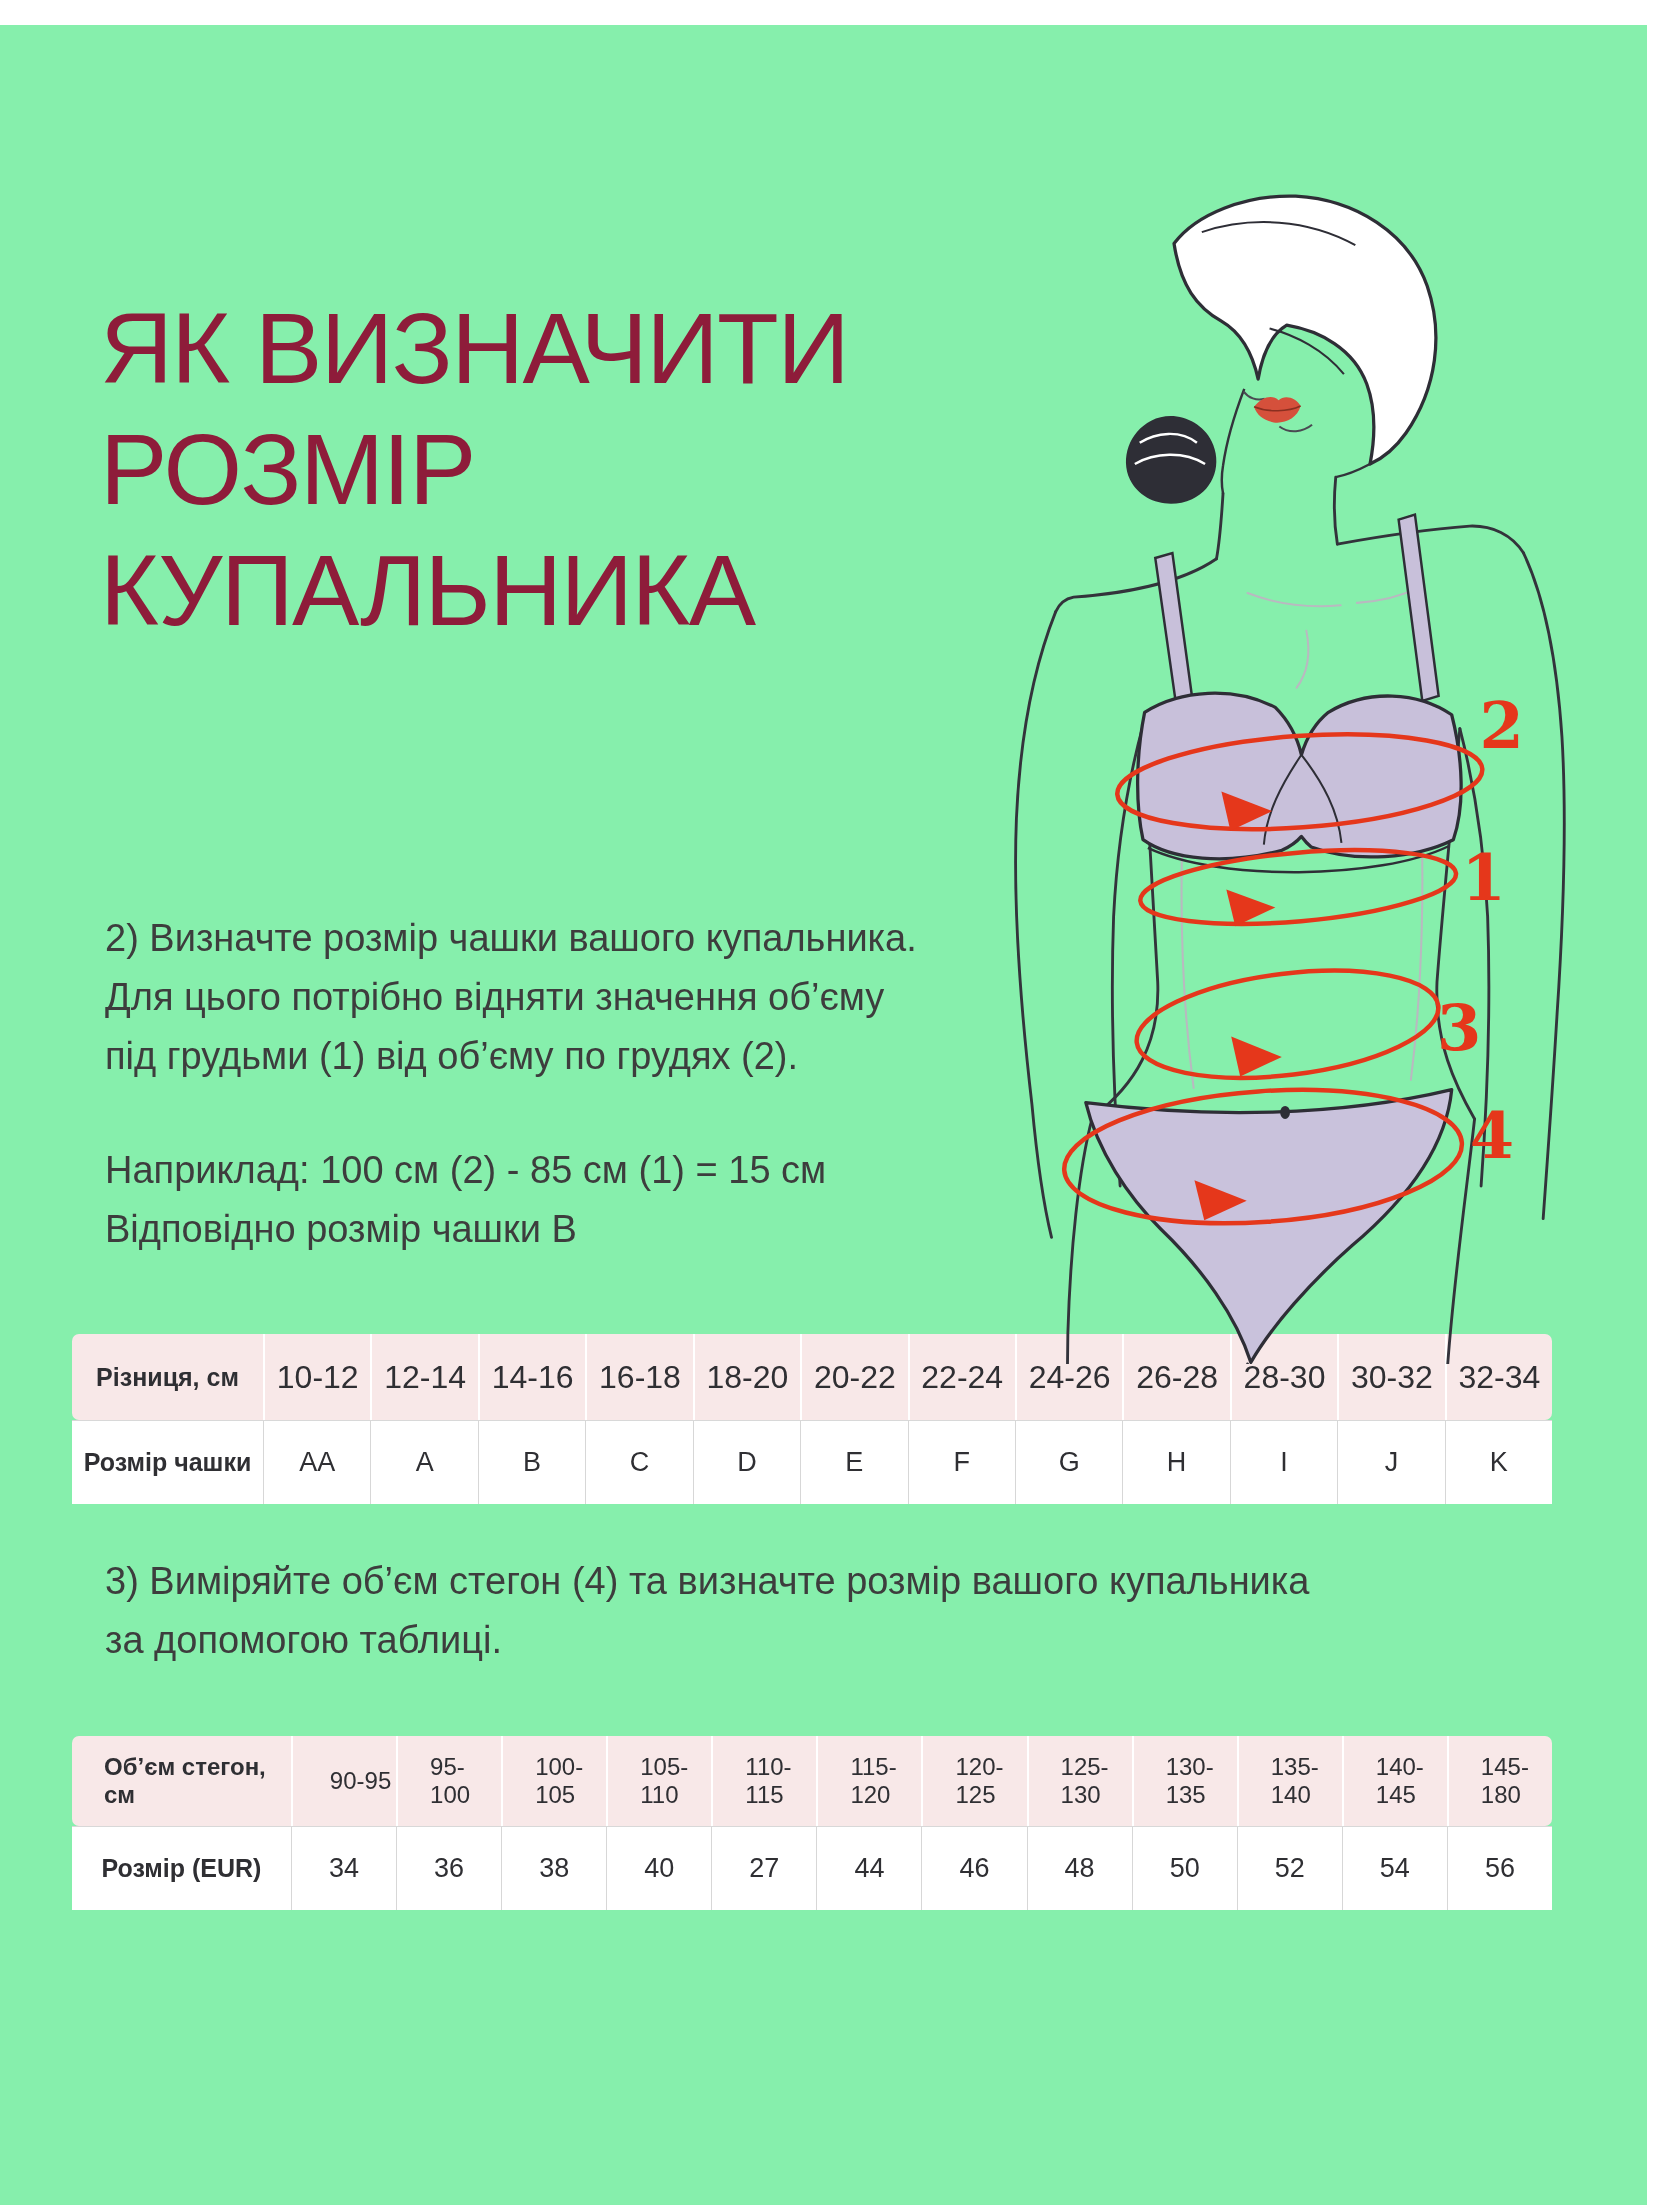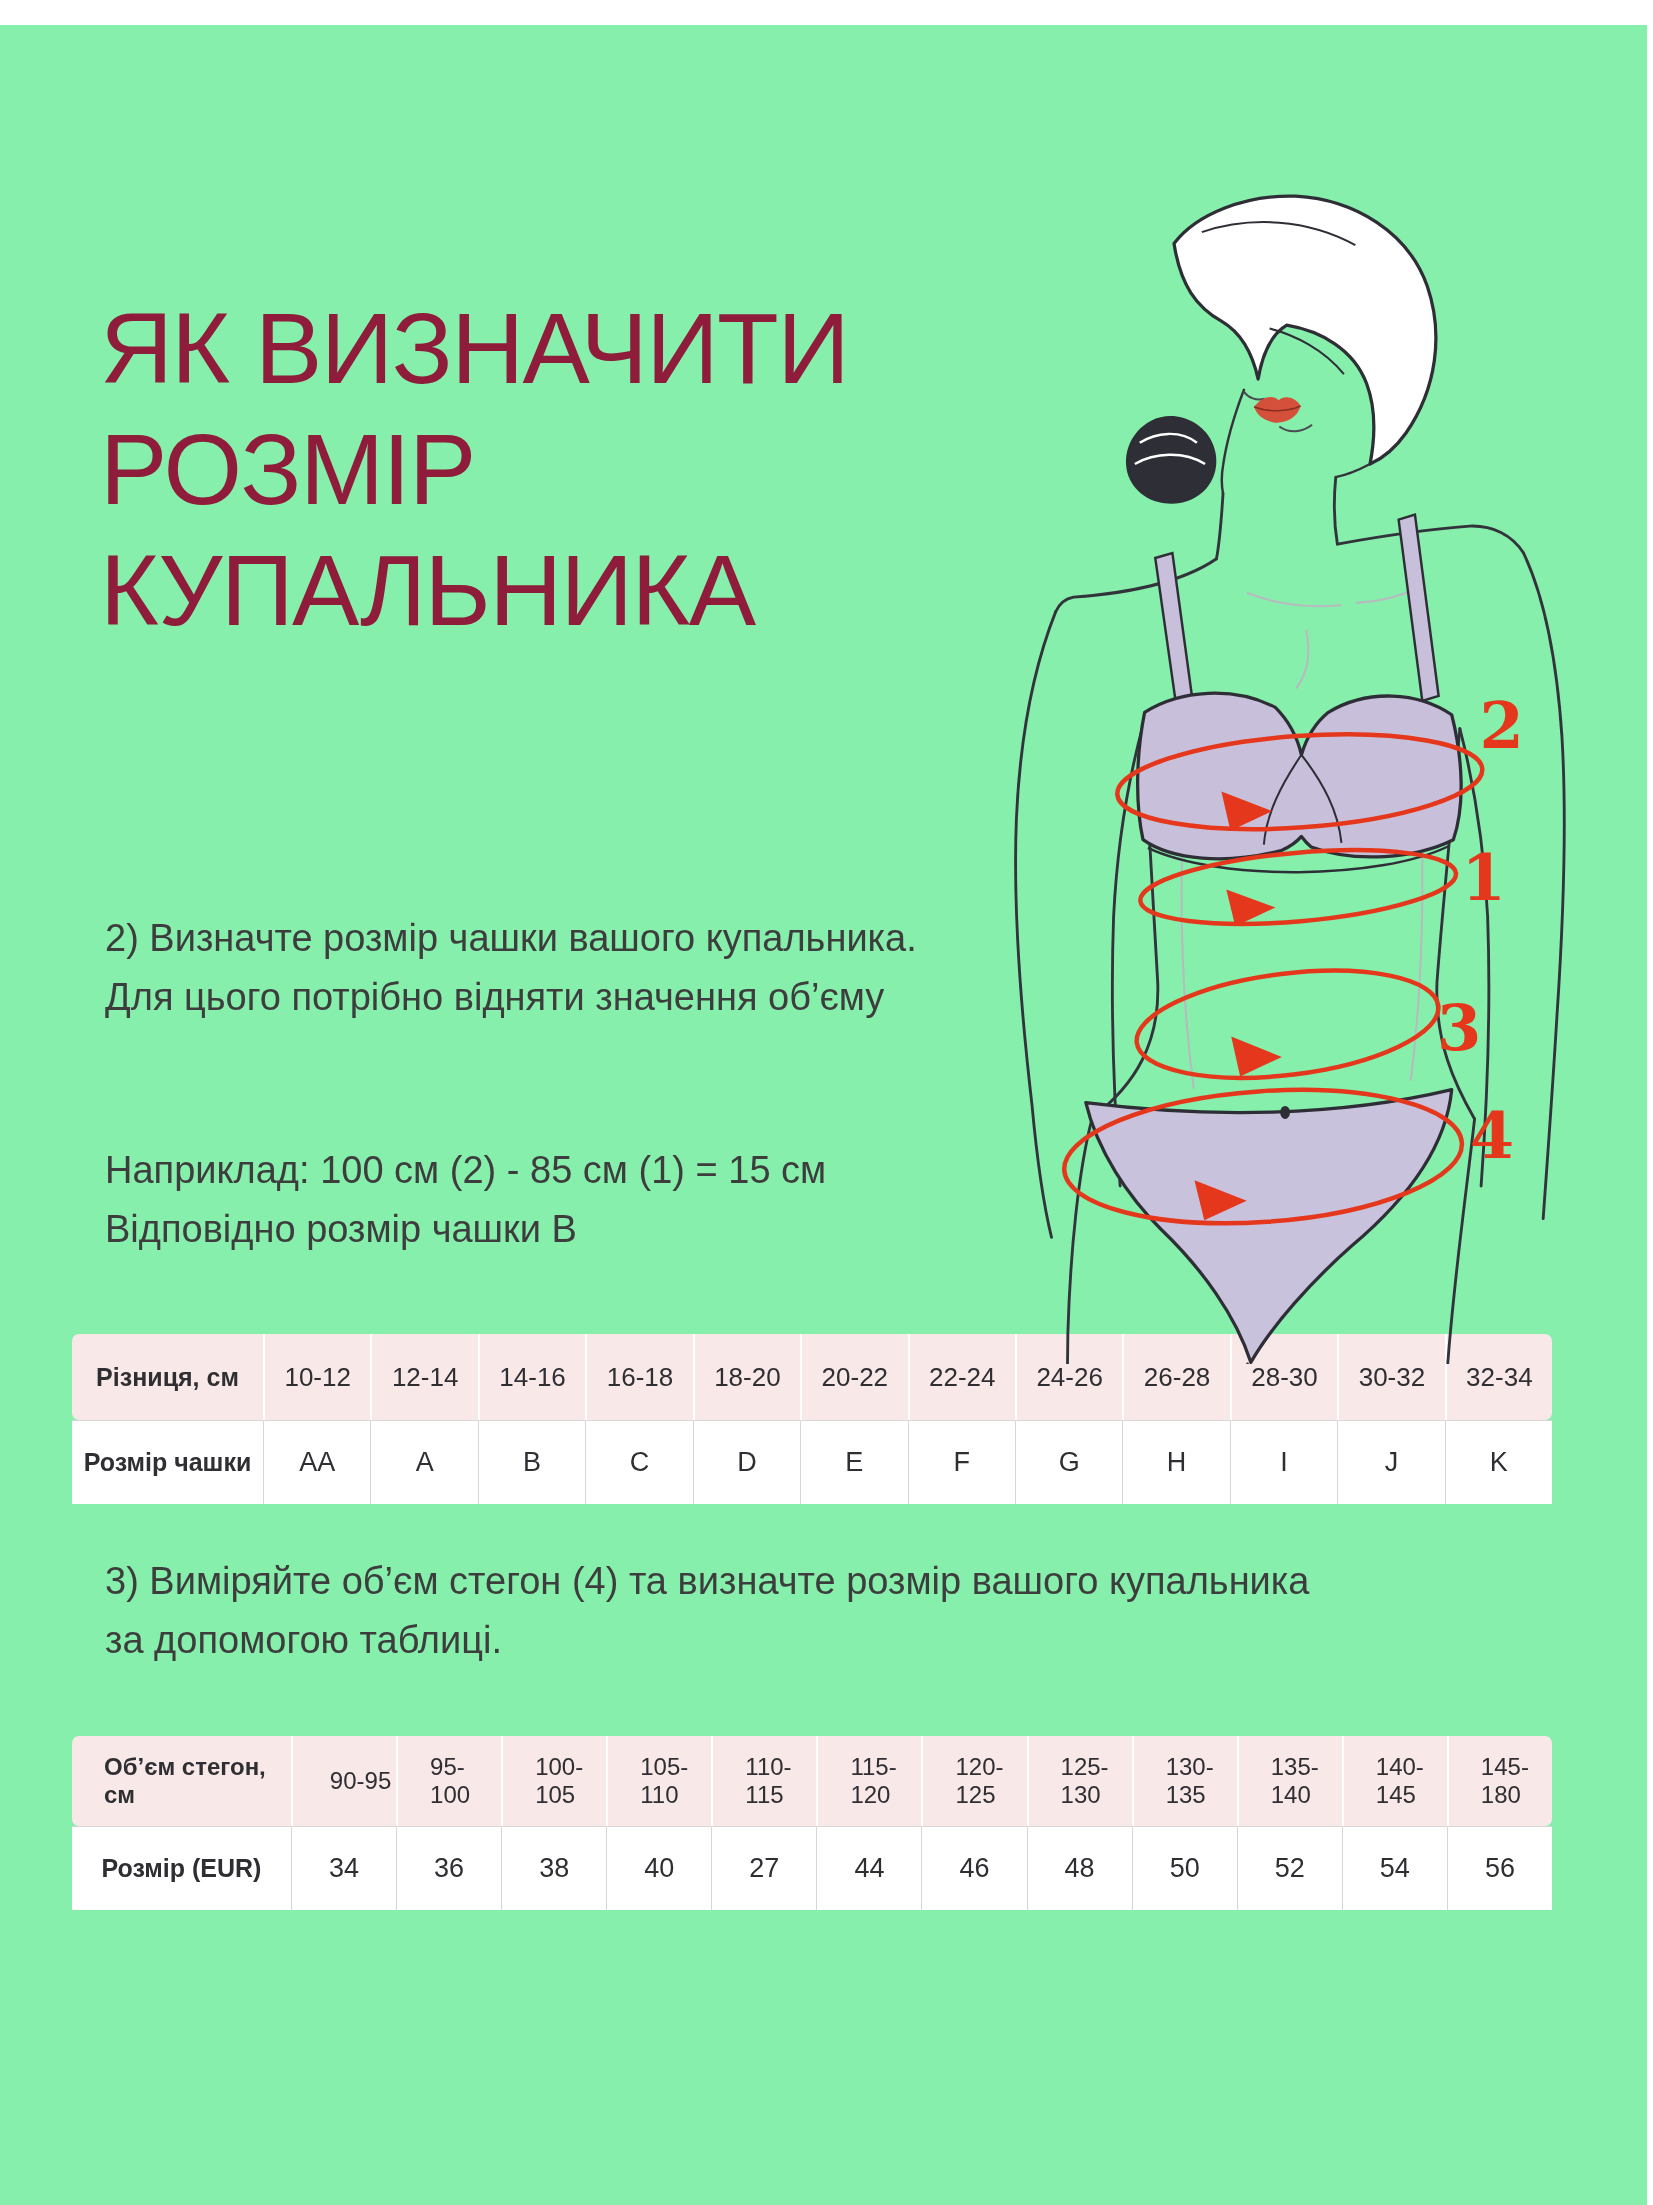--- a/index.html
+++ b/index.html
@@ -19,21 +19,21 @@
   .step2{top:884px;}
   .example{top:1116px;}
   .step3{top:1527px;}
   
   .trow{
     position:absolute;left:72px;width:1480px;display:flex;box-sizing:border-box;
     align-items:stretch;
   }
   .trow .cell{
     display:flex;align-items:center;justify-content:center;
-    flex:1 1 0;box-sizing:border-box;font-size:26px;color:#2f2f33;
+    flex:1 1 0;box-sizing:border-box;font-size:32px;color:#2f2f33;
   }
   .trow .label{flex:0 0 auto;font-weight:700;font-size:25px;}
   .pink{background:#f8e8e8;border-radius:7px;}
   .pink .cell + .cell{border-left:2.5px solid #ffffff;}
   .whiterow{background:#ffffff;border-top:1.6px solid #d8d8d8;}
   .whiterow .cell + .cell{border-left:1.6px solid #d7d7d7;}
   .t1-pink{top:1309px;height:86px;}
   .t1-white{top:1395px;height:84px;}
   .t2-pink{top:1711px;height:90px;}
   .t2-white{top:1801px;height:84px;}
@@ -54,20 +54,21 @@
   <div class="title">
     <div>ЯК ВИЗНАЧИТИ</div>
     <div>РОЗМІР</div>
     <div>КУПАЛЬНИКА</div>
   </div>
 
 
   <div class="step step2">
     <div>2) Визначте розмір чашки вашого купальника.</div>
     <div>Для цього потрібно відняти значення об’єму</div>
+    <div>під грудьми (1) від об’єму по грудях (2).</div>
   </div>
 
   <div class="step example">
     <div>Наприклад: 100 см (2) - 85 см (1) = 15 см</div>
     <div>Відповідно розмір чашки B</div>
   </div>
 
   <div class="trow pink t1 t1-pink">
     <div class="cell label">Різниця, см</div>
     <div class="cell">10-12</div>

